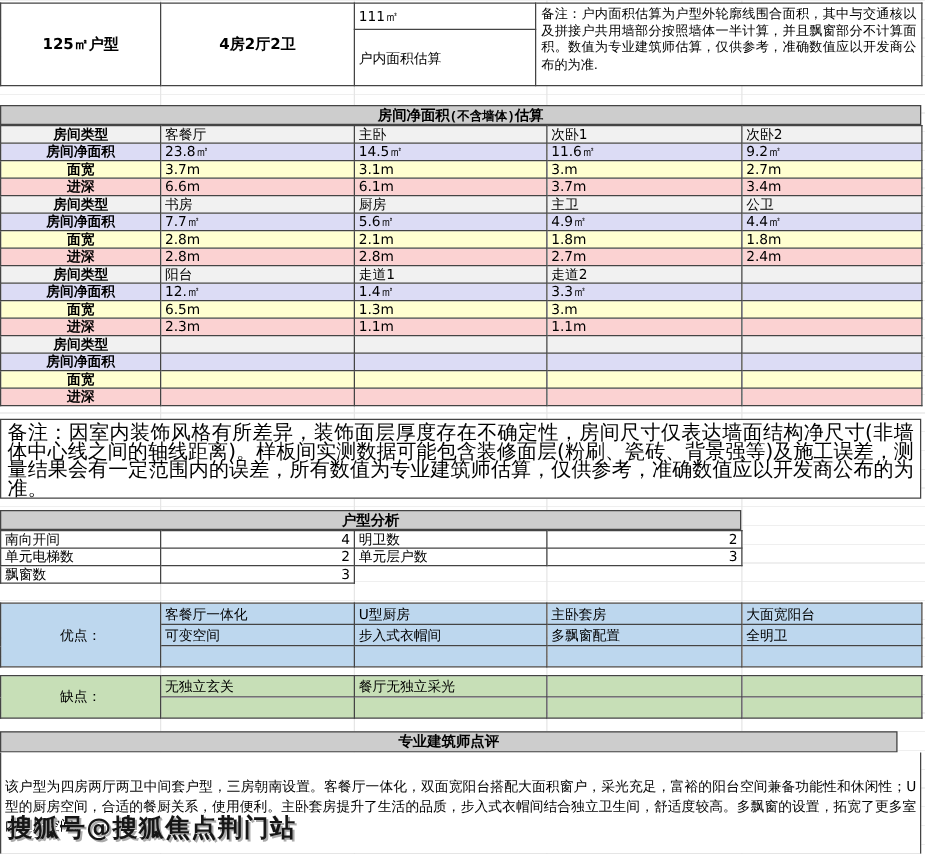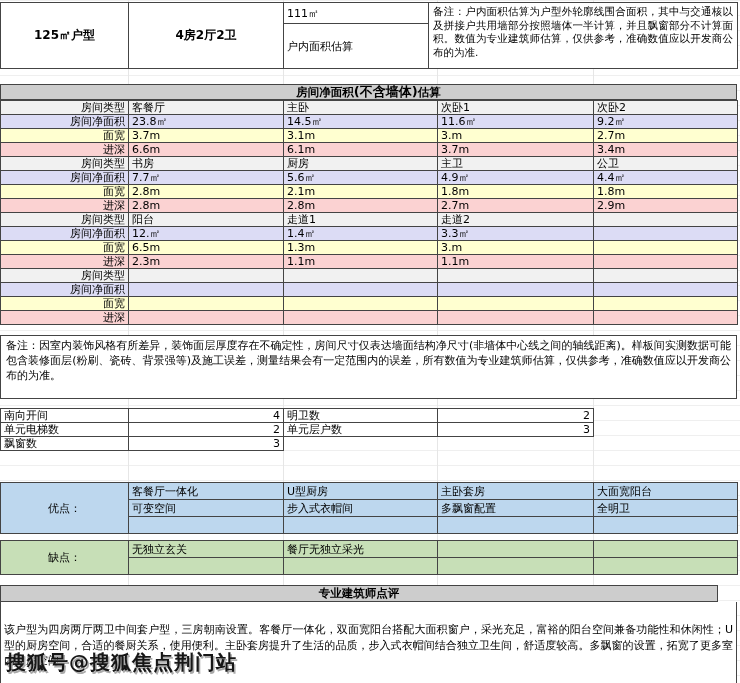--- a/index.html
+++ b/index.html
@@ -18,31 +18,31 @@
   
   .top td{height:20px;}
   .top .big{font-size:12px;}
   .top .note-cell{font-size:10.5px;line-height:13.5px;white-space:normal;
     vertical-align:top;padding:2px 4px;text-align:justify;}
   .top .area-val{vertical-align:middle;margin-left:33px;}
   .top .area-label{vertical-align:middle;height:44px;}
   
   .bar{background:#cdcdcd;border:1px solid #444;font-size:11.5px;font-weight:bold;
        text-align:center;line-height:14px;height:14px;box-sizing:content-box;}
-  .bar .small{font-size:13px;font-weight:bold;}
+  .bar .small{font-size:10px;font-weight:bold;font-family:Liberation Mono, monospace;}
   
   .area td{height:13px;line-height:12px;}
-  .area .lbl{text-align:right;font-weight:normal;}
+  .area .lbl{text-align:center;font-weight:bold;}
   .r-type td{background:#f1f1f1;}
   .r-area td{background:#dcdcf5;}
   .r-width td{background:#ffffd0;margin-top:32px;}
   .r-depth td{background:#fbd2d2;}
   .u{}
   
-  .notebox{border:1px solid #444;background:#fff;font-size:11px;line-height:15px;
+  .notebox{border:1px solid #444;background:#fff;font-size:16px;line-height:15px;
     padding:2px 5px;box-sizing:border-box;width:737px;text-align:justify;}
   
   .analysis td{height:13px;line-height:13px;}
   .analysis .ar{text-align:right;}
   .analysis .nob{border:none;background:transparent;}
   
   .pros td{background:#bdd7ee;height:16px;line-height:15px;margin-top:32px;}
   .cons td{background:#c7dfb7;height:16px;line-height:15px;}
   .plabel{text-align:center;vertical-align:middle;}
   
@@ -140,21 +140,21 @@
             <td>2.8m</td>
             <td>2.1m</td>
             <td>1.8m</td>
             <td>1.8m</td>
           </tr>
       <tr class="r-depth">
             <td class="lbl">进深</td>
             <td>2.8m</td>
             <td>2.8m</td>
             <td>2.7m</td>
-            <td>2.9m</td>
+            <td>2.4m</td>
           </tr>
       <tr class="r-type">
             <td class="lbl">房间类型</td>
             <td>阳台</td>
             <td>走道1</td>
             <td>走道2</td>
             <td></td>
           </tr>
       <tr class="r-area">
             <td class="lbl">房间净面积</td>
@@ -205,20 +205,21 @@
             <td></td>
             <td></td>
           </tr>
     </tbody>
       </table>
   </div>
 
   <div class="sec notebox" style="top:335px;height:64px">备注：因室内装饰风格有所差异，装饰面层厚度存在不确定性，房间尺寸仅表达墙面结构净尺寸(非墙体中心线之间的轴线距离)。样板间实测数据可能包含装修面层(粉刷、瓷砖、背景强等)及施工误差，测量结果会有一定范围内的误差，所有数值为专业建筑师估算，仅供参考，准确数值应以开发商公布的为准。</div>
 
   <div class="sec" style="top:408px;width:593px">
+    <div class="bar">户型分析</div>
     <table class="analysis" style="width:593px">
       <colgroup>
           <col style="width:128px">
           <col style="width:155px">
           <col style="width:154px">
           <col style="width:156px">
         </colgroup>
       <tbody>
           <tr>
             <td>南向开间</td>

